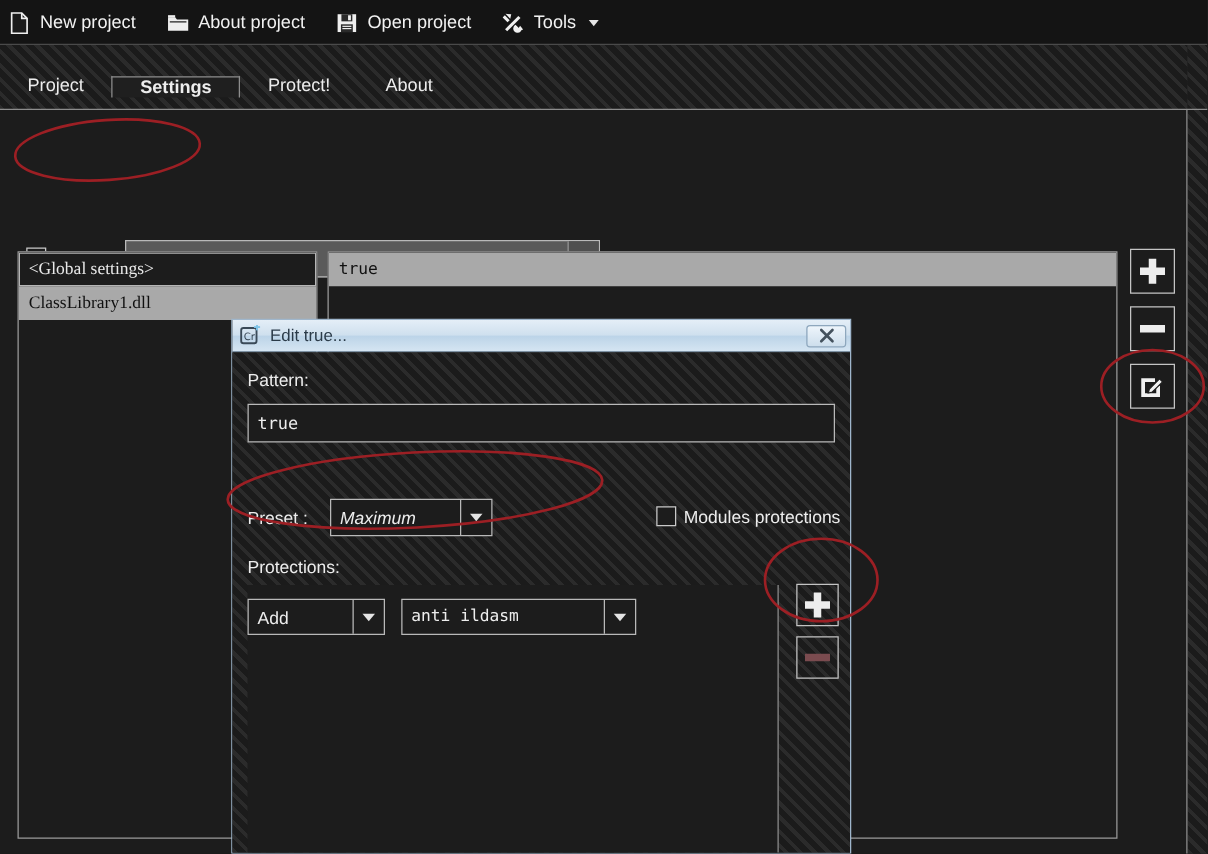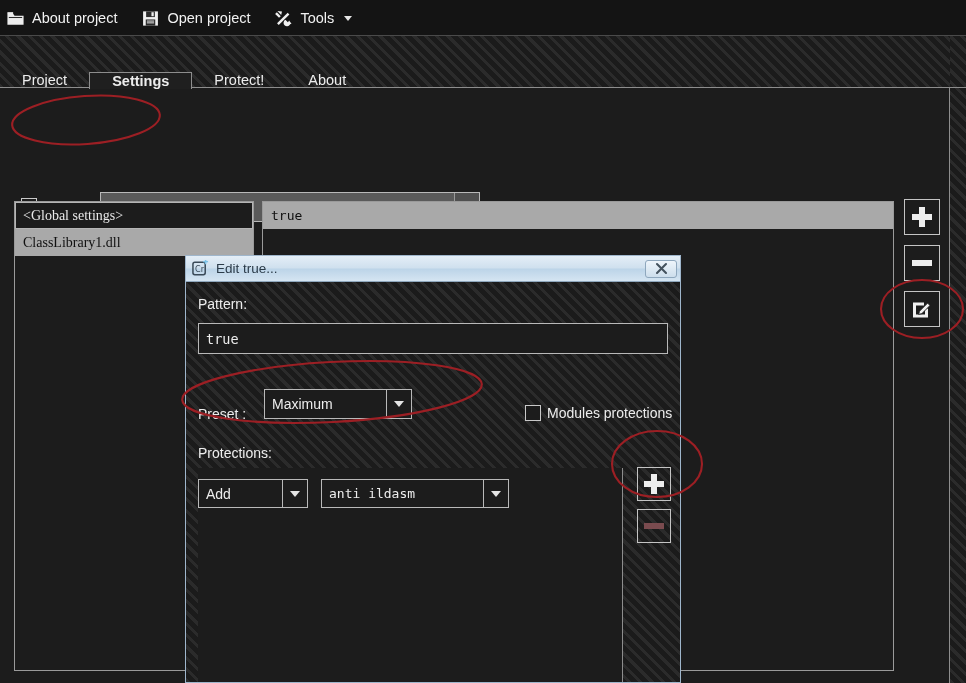--- a/index.html
+++ b/index.html
@@ -41,21 +41,21 @@
     border-top:5px solid #e6e6e6;
   }
   .tb-sep{
     position:absolute;left:0;top:35px;width:966px;height:1px;background:#4a4a4a;
   }
 
   
   .tabstrip{
     position:absolute;left:0;top:36px;width:966px;height:52px;
   }
-  .tabs{position:absolute;left:0;top:14px;height:38px;display:flex;align-items:flex-end;}
+  .tabs{position:absolute;left:0;top:14px;height:38px;display:flex;align-items:center;}
   .tab{
     display:flex;align-items:center;justify-content:center;
     padding:0 22px;font-size:14.5px;color:#ededed;cursor:default;
     position:relative;
   }
   .tab.sel{
     background:#1f1f1f;
     border:1px solid #8d8d8d;
     border-bottom:none;
     margin-bottom:-1px;
@@ -170,20 +170,27 @@
   .anno{position:absolute;pointer-events:none;}
   .anno svg{display:block;overflow:visible;}
 </style>
 </head>
 <body>
 
 <div class="app">
 
   <div class="toolbar">
 
+    <div class="tb-item">
+      <svg class="tb-ico" viewBox="0 0 20 20">
+        <path d="M3.5 1.5 H12 L16.5 6 V18.5 H3.5 Z" fill="#1b1b1b" stroke="#f0f0f0" stroke-width="1.4"></path>
+        <path d="M12 1.5 V6 H16.5" fill="none" stroke="#f0f0f0" stroke-width="1.4"></path>
+      </svg>
+      <span>New project</span>
+    </div>
 
     <div class="tb-item">
       <svg class="tb-ico" viewBox="0 0 20 20">
         <path d="M1.5 5 H7.5 L9 7 H18.5 V16.5 H1.5 Z" fill="#ededed"></path>
         <rect x="1.5" y="3.3" width="6" height="2" fill="#ededed"></rect>
         <rect x="3" y="8.4" width="14" height="1.1" fill="#2a2a2a"></rect>
       </svg>
       <span>About project</span>
     </div>
 
@@ -293,21 +300,21 @@
     <div class="dlg-body stripes">
 
       <div class="lbl" style="left:12px;top:14px;">Pattern:</div>
 
       <div class="txtbox" style="left:12px;top:41px;width:470px;height:31px;">
         <span>true</span>
       </div>
 
       <div class="lbl" style="left:12px;top:124px;">Preset :</div>
 
-      <div class="combo" style="left:78px;top:107px;width:148px;height:30px;">
+      <div class="combo" style="left:78px;top:117px;width:130px;height:30px;font-style:italic;">
         <div class="val">Maximum</div>
         <div class="arrowbox">
           <span class="arrow"></span>
         </div>
       </div>
 
       <div class="chk" style="left:339px;top:123px;"></div>
       <div class="lbl" style="left:361px;top:123px;">Modules protections</div>
 
       <div class="lbl" style="left:12px;top:163px;">Protections:</div>

